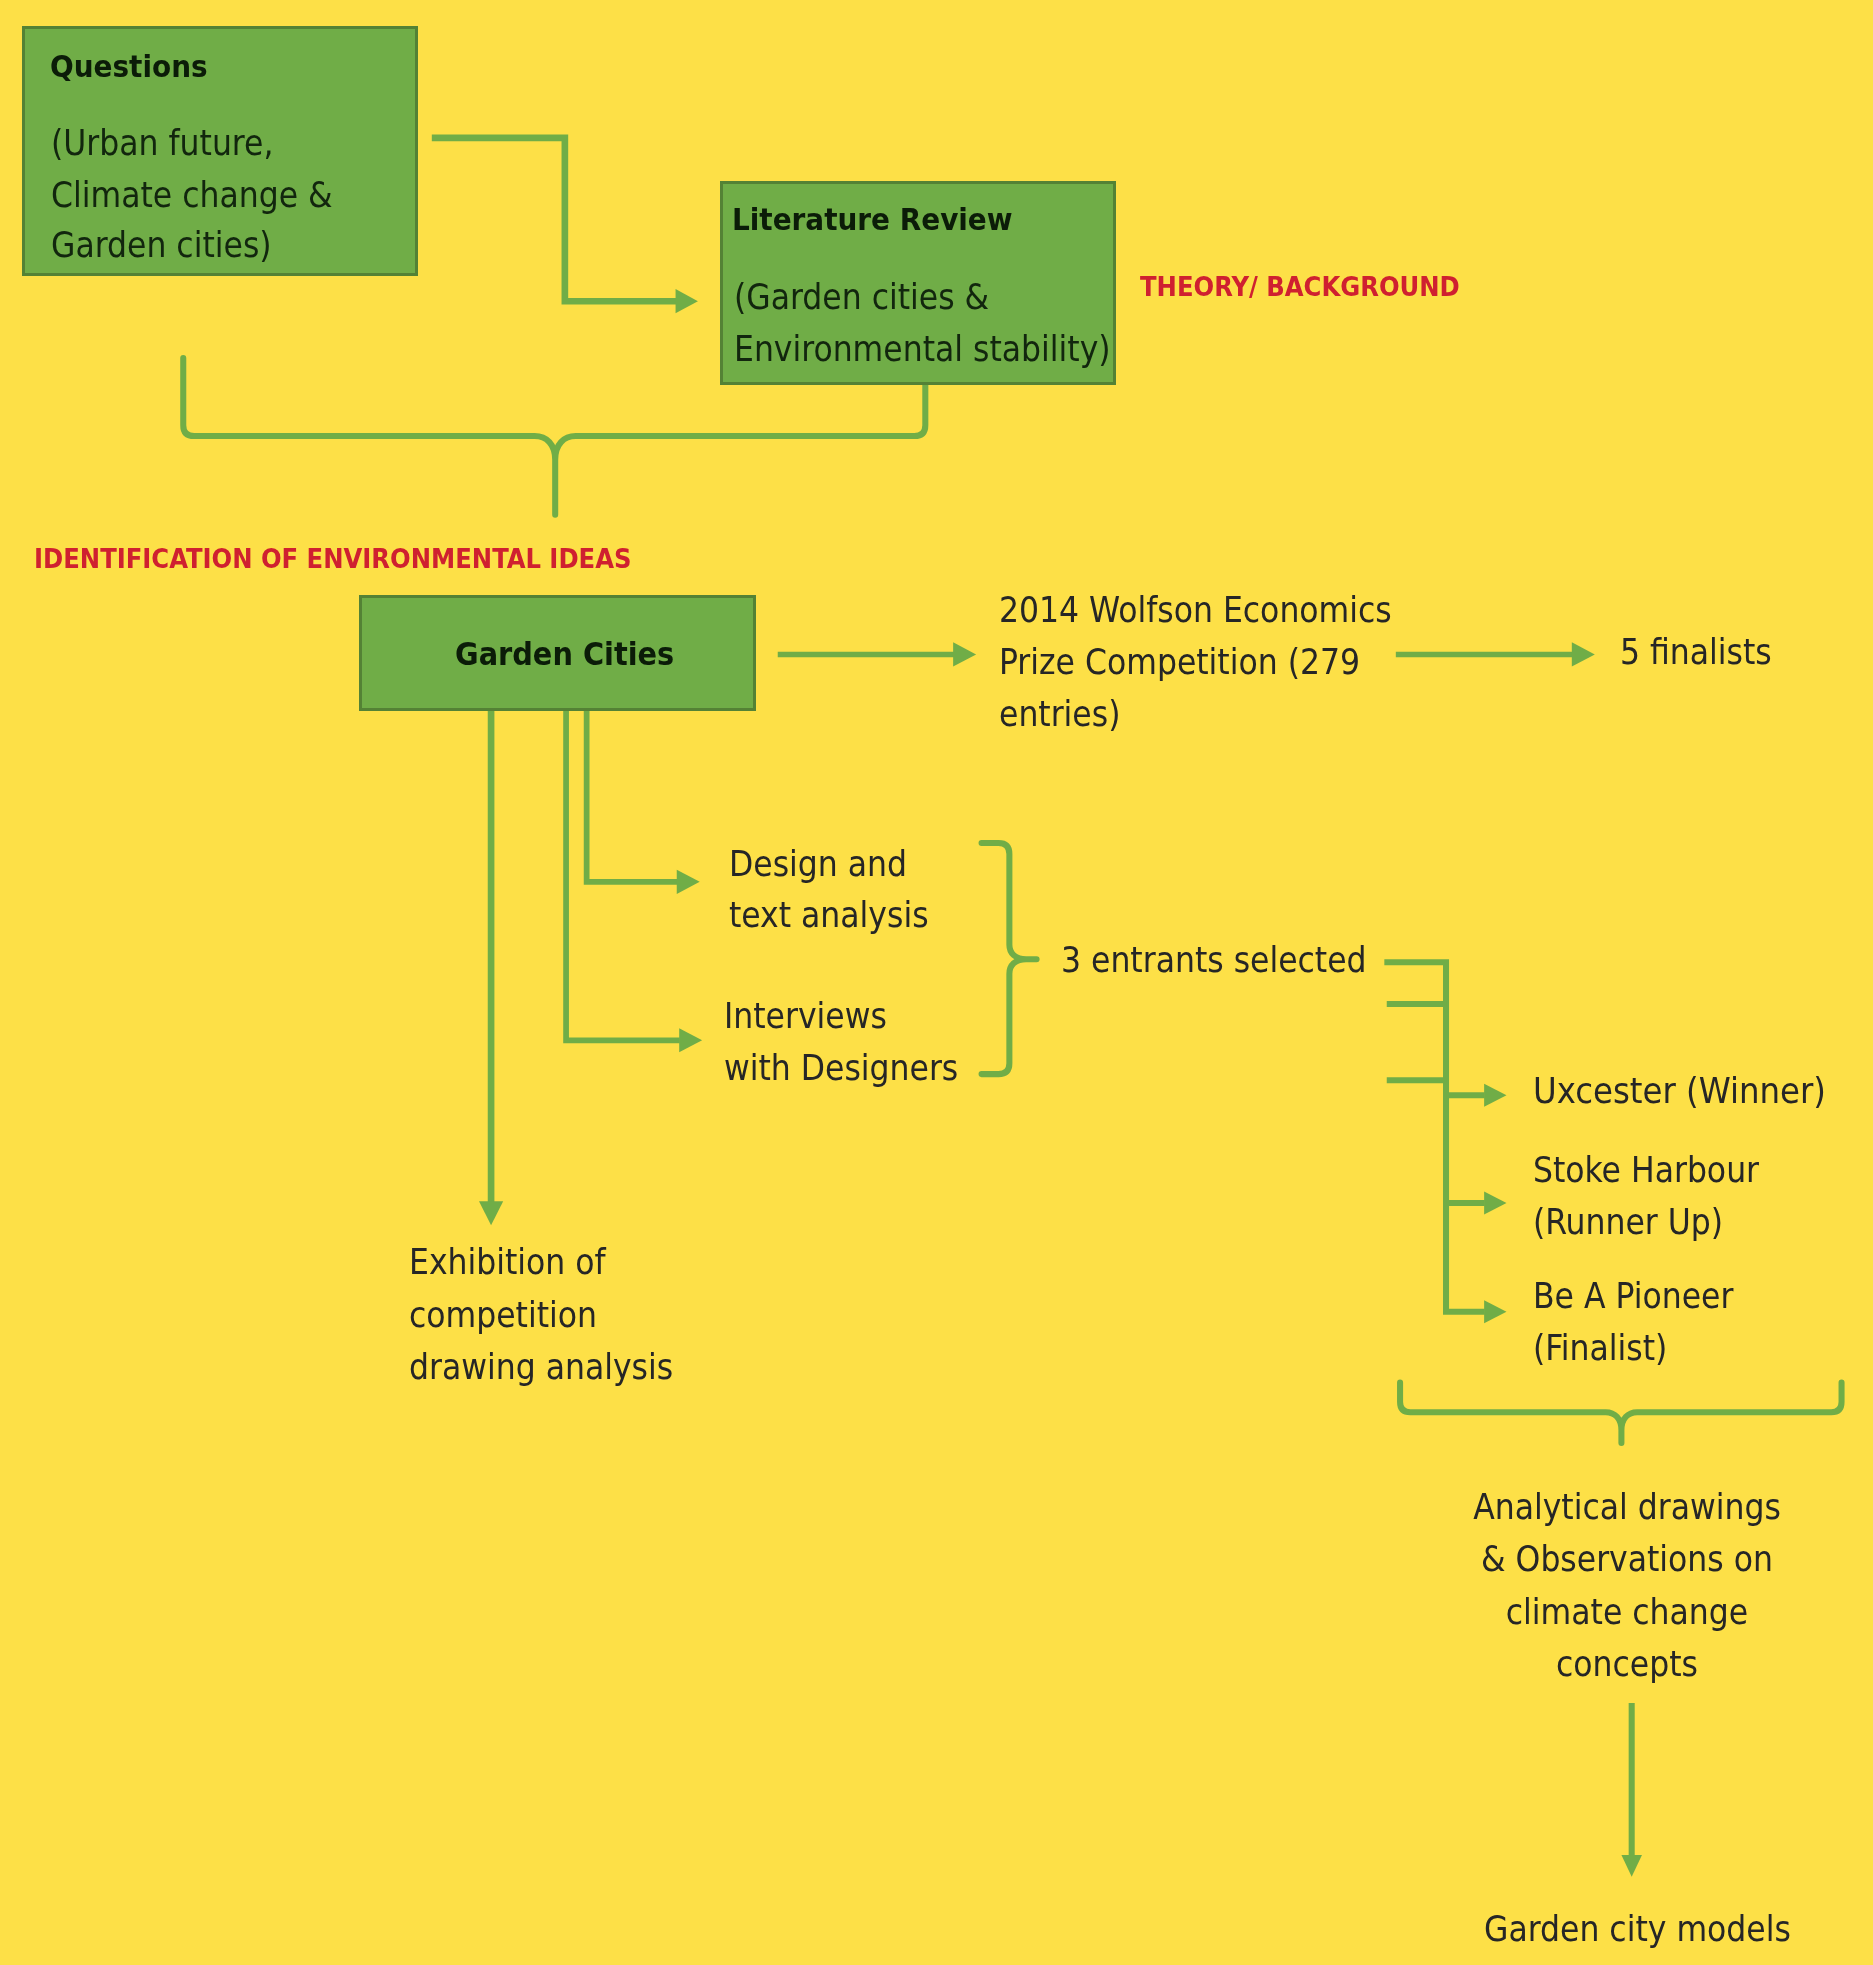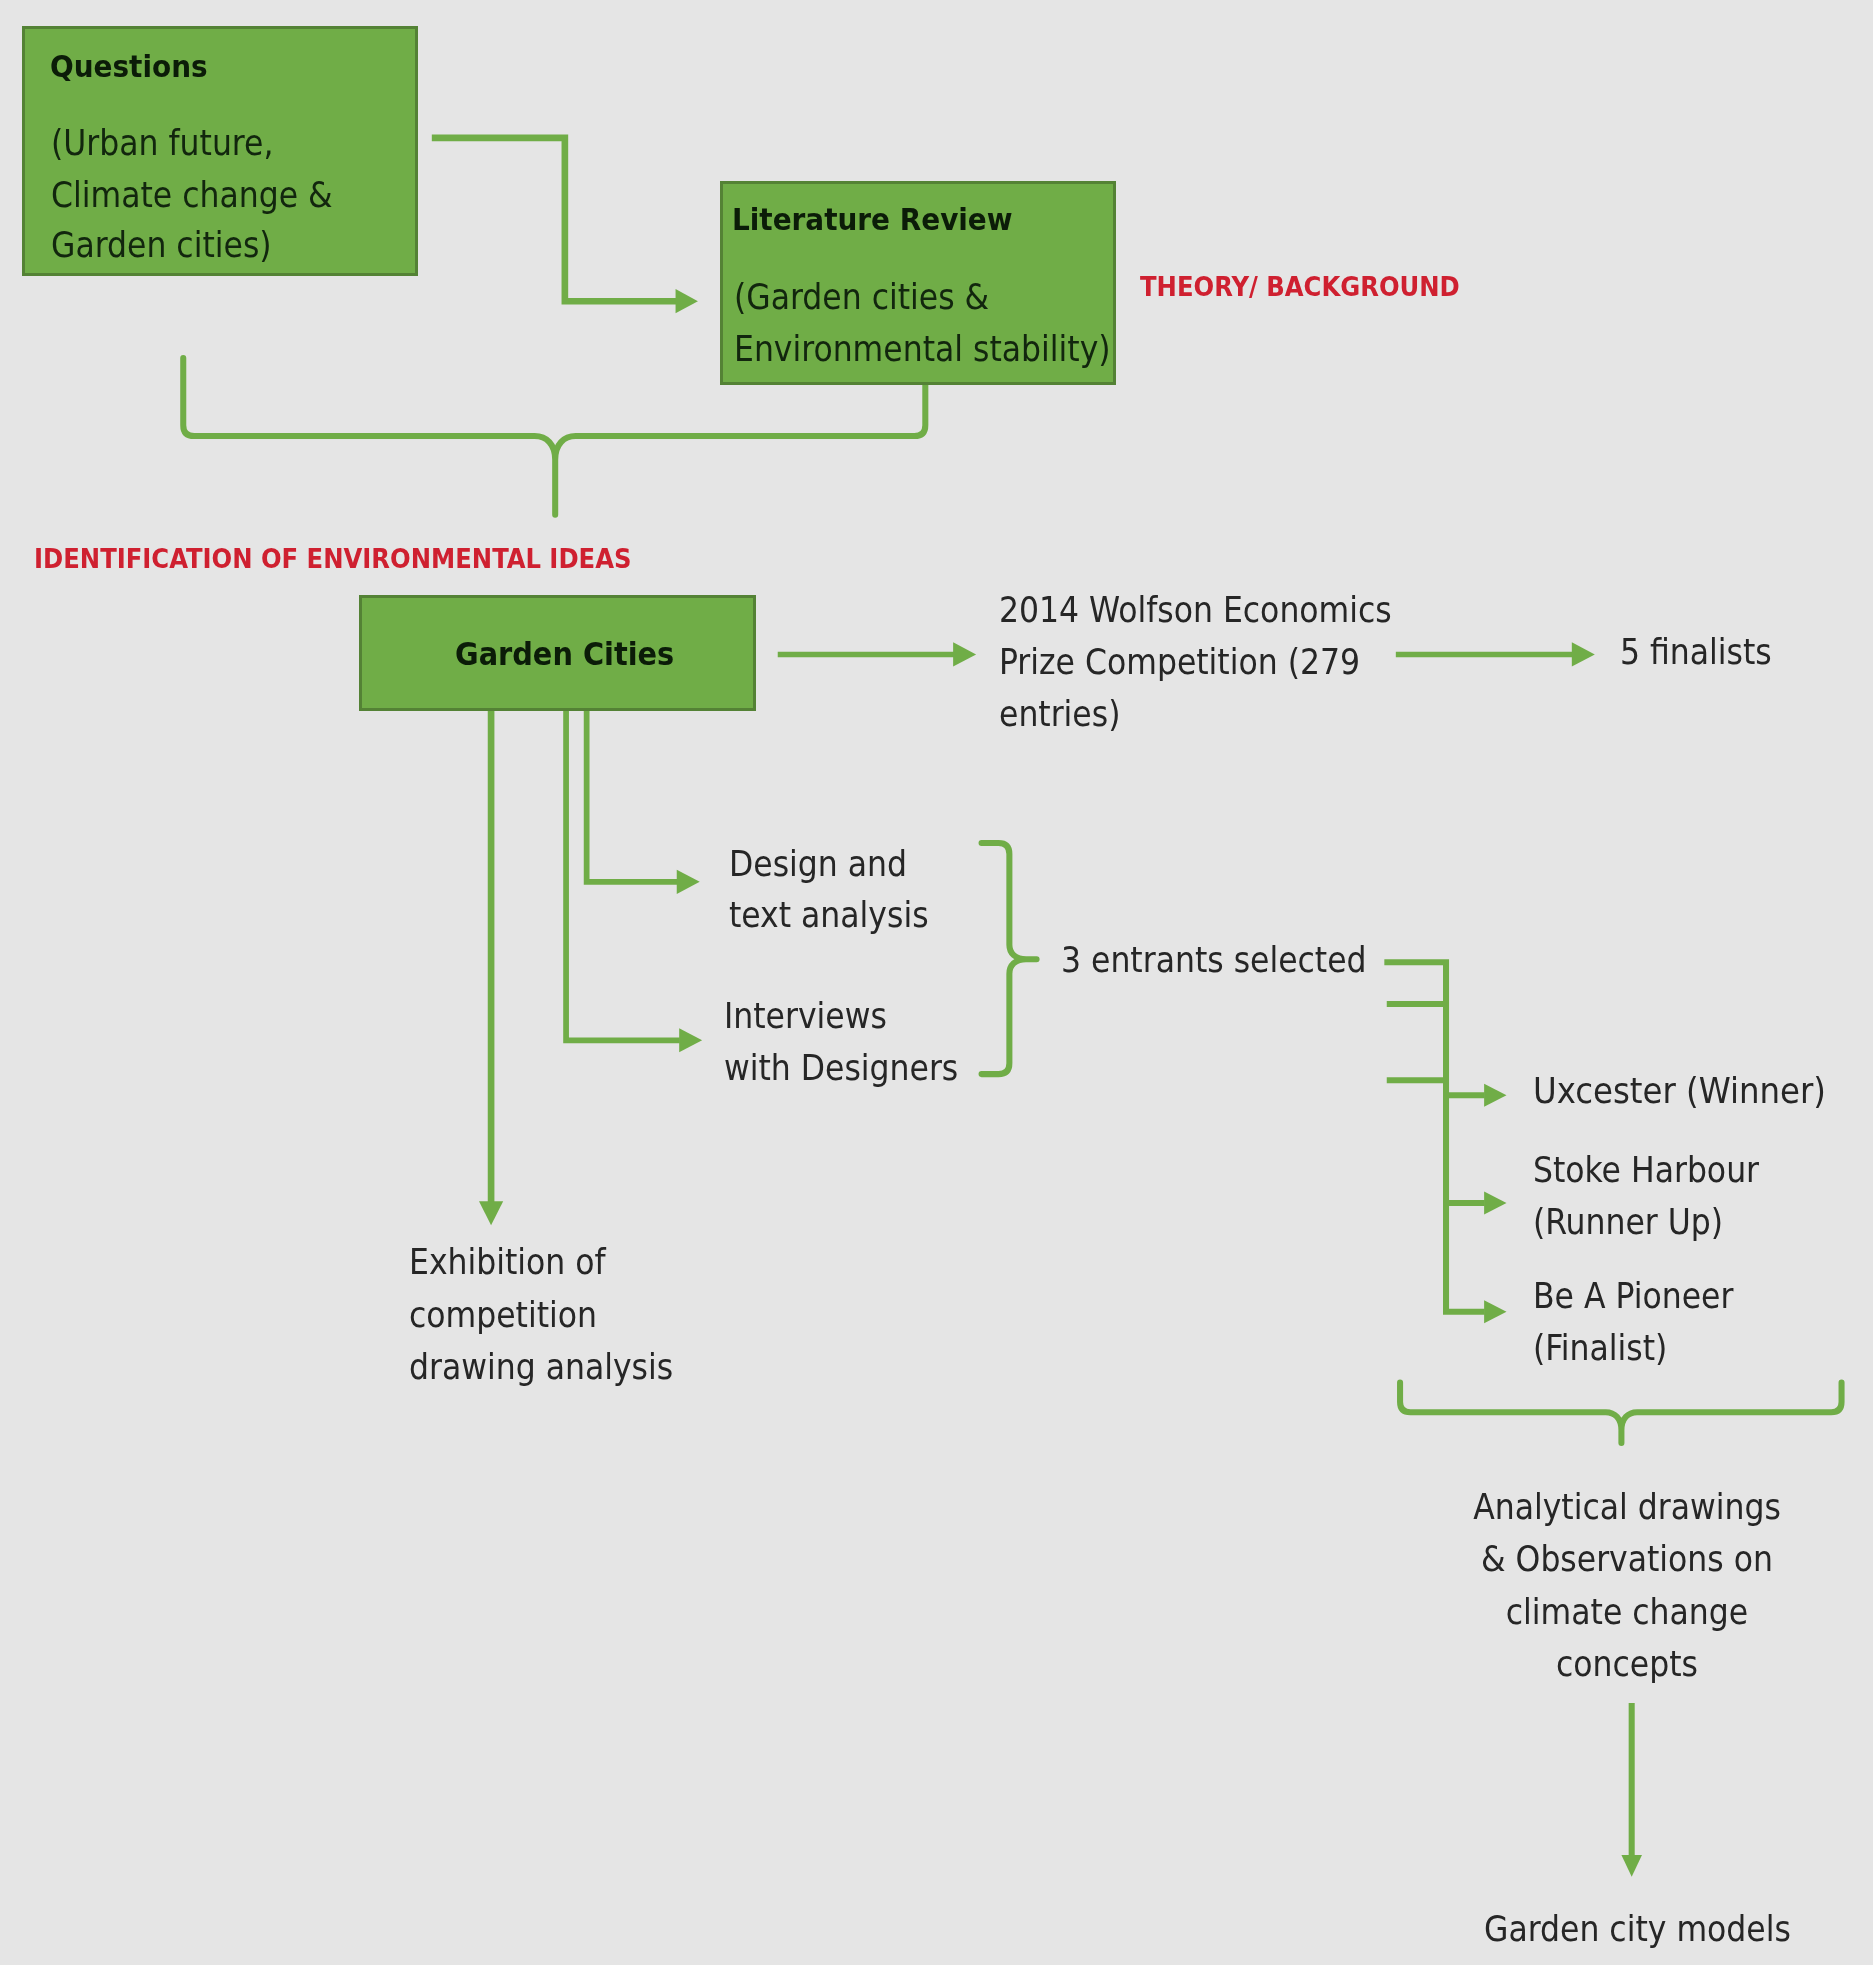--- a/index.html
+++ b/index.html
@@ -1,19 +1,19 @@
 <!DOCTYPE html>
 <html style="font-size:9.7px"><head>
 <meta charset="utf-8">
 <title>Research methodology flowchart</title>
 <style>
   html,body{margin:0;padding:0;background:#fff;}
   body{width:1873px;height:1965px;overflow:hidden;
        font-family:"DejaVu Sans",sans-serif;font-stretch:condensed;}
-  #stage{position:relative;width:1873px;height:1965px;background:#e5e5e5;overflow:hidden;}
+  #stage{position:relative;width:1873px;height:1965px;background:#fde047;overflow:hidden;}
   #connectors{position:absolute;left:0;top:0;width:1873px;height:1965px;}
   .gbox{position:absolute;background:#70ad47;border:3px solid #548235;box-sizing:border-box;}
   .node-group{position:absolute;left:0;top:0;width:0;height:0;}
   .tx{position:absolute;white-space:pre;line-height:0;
       font-family:"DejaVu Sans",sans-serif;font-stretch:condensed;}
   .btitle{font-weight:bold;color:#0b1c08;}
   .bbody{color:#12260e;}
   .node{color:#262626;}
   .slabel{font-weight:bold;color:#cf2030;}
 </style>

